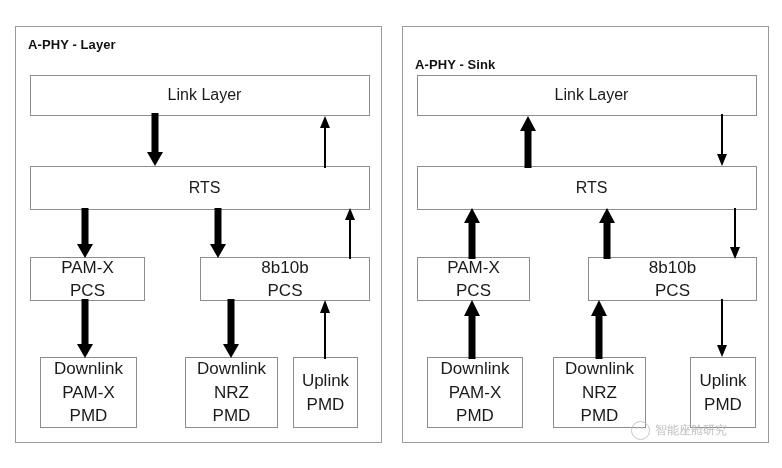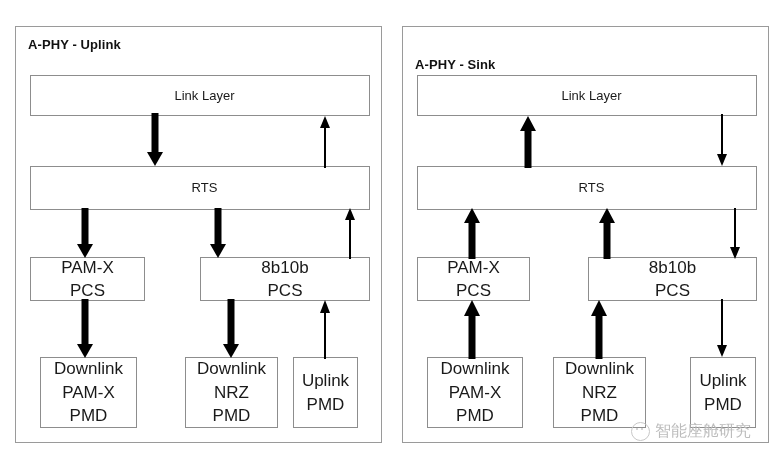--- a/index.html
+++ b/index.html
@@ -42,40 +42,40 @@
     display: flex;
     flex-direction: column;
     align-items: center;
     justify-content: center;
     color: #1a1a1a;
     font-size: 17px;
     line-height: 1.38;
     text-align: center;
     white-space: nowrap;
   }
-  .node.wide { font-size: 13px; padding-left: 9px; }
+  .node.wide { font-size: 16px; padding-left: 9px; }
   .node .ln { display: block; }
 
   
   #arrows {
     position: absolute;
     left: 0; top: 0;
     width: 782px;
     height: 468px;
     pointer-events: none;
   }
 
   
   .watermark {
     position: absolute;
     display: flex;
     align-items: center;
     gap: 5px;
     color: #b9b9b9;
-    font-size: 16px;
+    font-size: 12px;
     font-family: "DejaVu Sans", sans-serif;
     white-space: nowrap;
     opacity: 0.95;
   }
   .wm-logo {
     width: 17px; height: 17px;
     border: 1.5px solid #c4c4c4;
     border-radius: 50%;
     position: relative;
     flex: none;
@@ -90,21 +90,21 @@
   }
   .wm-logo::before { left: 4px; }
   .wm-logo::after { left: 9px; }
 </style>
 </head>
 <body>
 
 <div id="diagram">
 
   <div class="panel" style="left:15px; top:26px; width:367px; height:417px;"></div>
-  <div class="panel-title" style="left:28px; top:37px;">A-PHY - Uplink</div>
+  <div class="panel-title" style="left:28px; top:37px;">A-PHY - Layer</div>
 
   <div class="node wide" style="left:30px; top:75px; width:340px; height:41px;">
     <span class="ln">Link Layer</span>
   </div>
 
   <div class="node wide" style="left:30px; top:166px; width:340px; height:44px;">
     <span class="ln">RTS</span>
   </div>
 
   <div class="node" style="left:30px; top:257px; width:115px; height:44px;">

